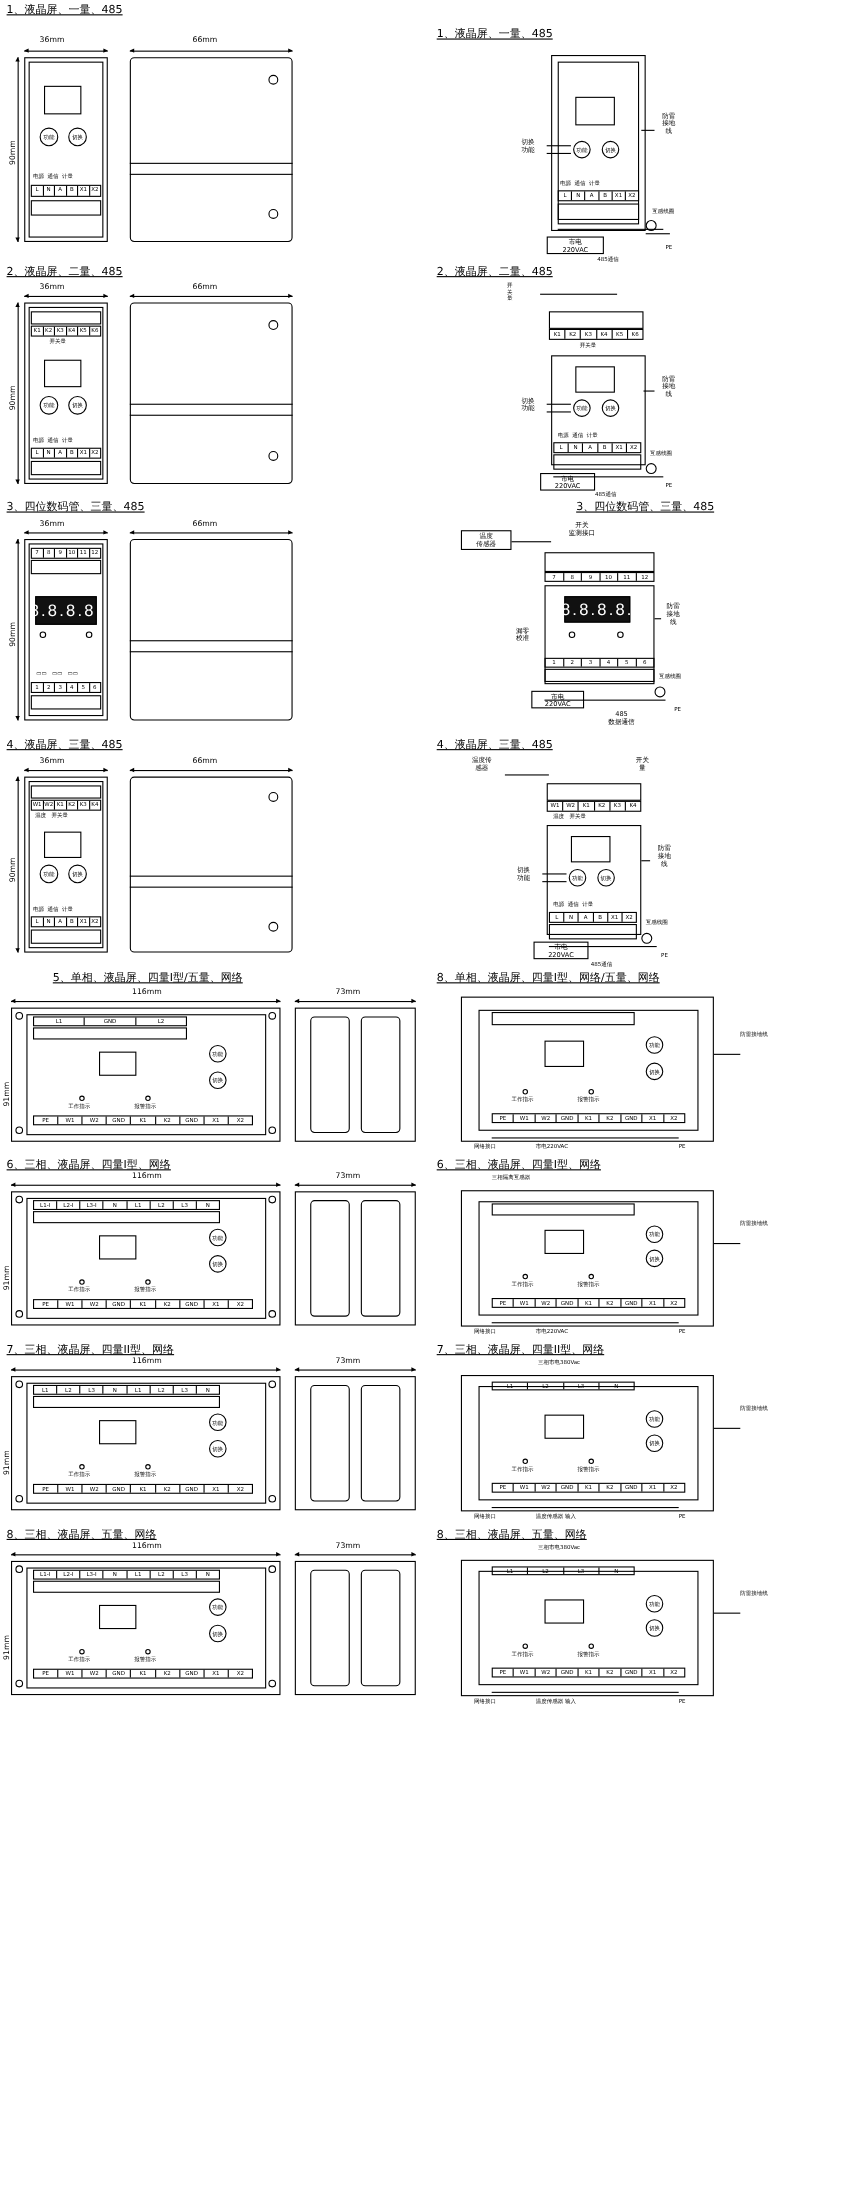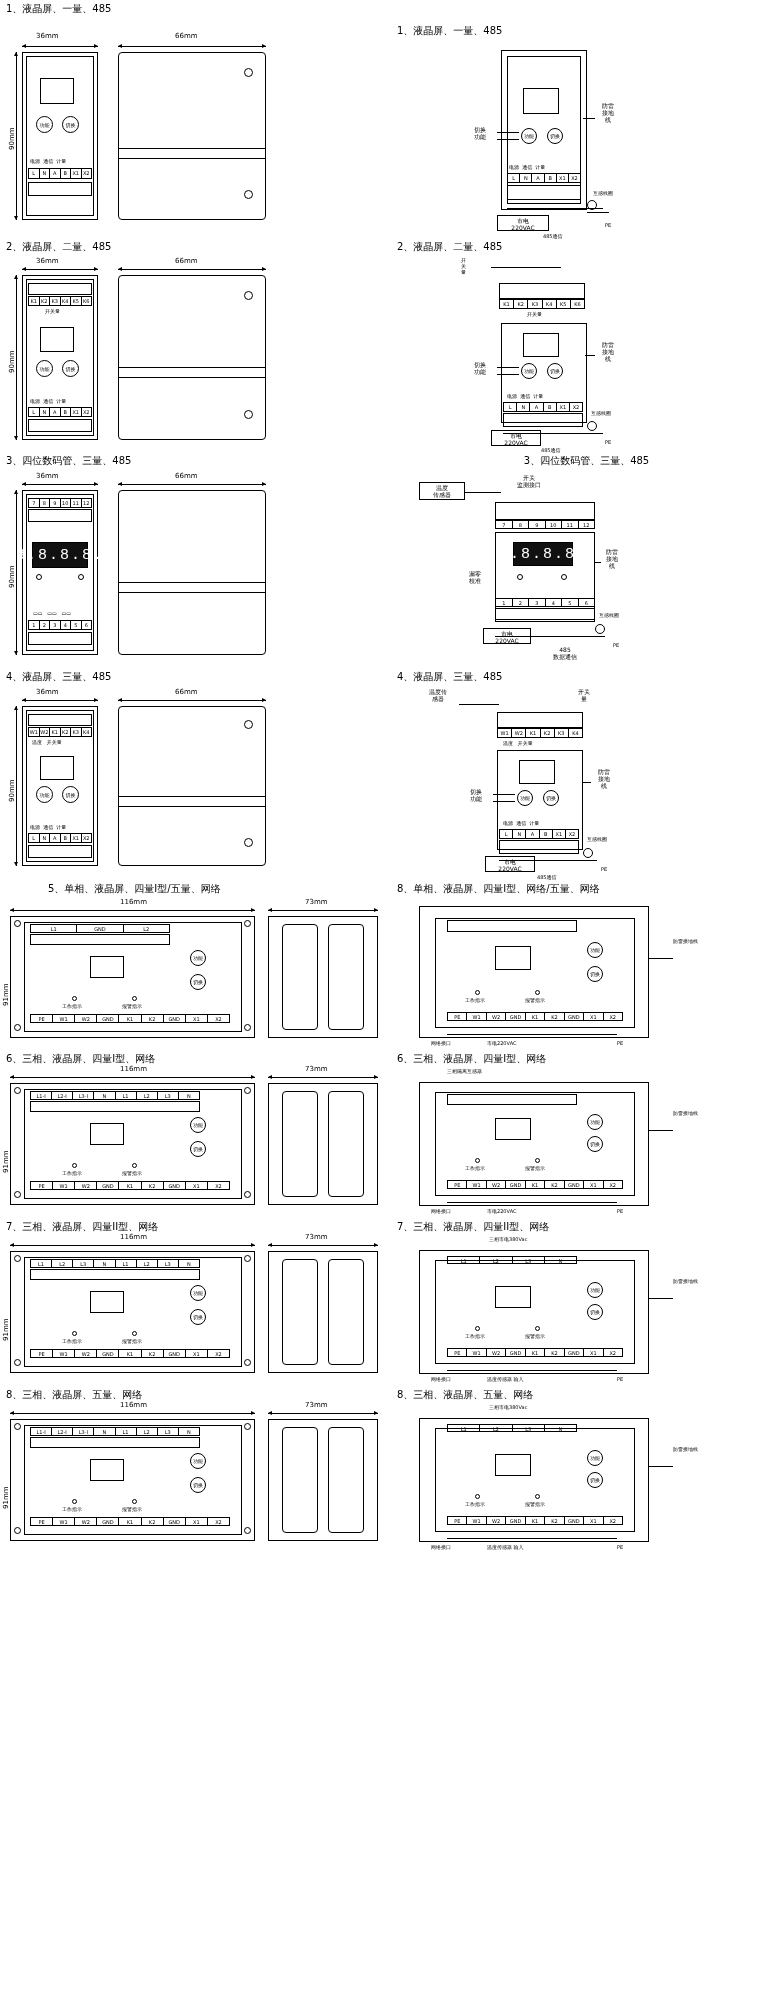--- a/index.html
+++ b/index.html
@@ -3,31 +3,31 @@
 <meta charset="utf-8">
 <style>
   html,body{margin:0;padding:0;background:#ffffff;}
   body{width:782px;font-family:"DejaVu Sans","Liberation Sans",sans-serif;color:#000;}
   .page{position:relative;width:782px;height:2010px;}
   .col{position:absolute;top:0;width:391px;height:2010px;}
   .colL{left:0;}
   .colR{left:391px;}
   .secthead{font-size:13px;font-weight:bold;padding:4px 0 2px 6px;letter-spacing:0px;}
   .secthead .sq{display:inline-block;width:8px;height:8px;background:#000;margin-right:4px;vertical-align:1px;}
-  .itemtitle{font-size:10px;padding:2px 0 1px 6px;}
+  .itemtitle{font-size:10px;padding:2px 0 1px 6px;text-decoration:underline;}
   .itemtitle.ctr{text-align:center;padding-left:0;}
   .blk{position:relative;}
   
   .box{position:absolute;border:1px solid #000;box-sizing:border-box;}
   .ln{position:absolute;background:#000;}
   .dim{position:absolute;font-size:7px;}
   .circ{position:absolute;border:1px solid #000;border-radius:50%;box-sizing:border-box;}
   .lcd{position:absolute;border:1px solid #000;background:#fff;box-sizing:border-box;}
   .btn{position:absolute;border:1px solid #000;border-radius:50%;font-size:5px;text-align:center;box-sizing:border-box;display:flex;align-items:center;justify-content:center;}
-  .seg{position:absolute;background:#111;border:1px solid #000;box-sizing:border-box;color:#fff;font-family:Liberation Mono, monospace;font-size:15px;letter-spacing:2px;display:flex;align-items:center;justify-content:center;}
+  .seg{position:absolute;background:#111;border:1px solid #000;box-sizing:border-box;color:#fff;font-family:Liberation Sans, sans-serif;font-size:15px;letter-spacing:2px;display:flex;align-items:center;justify-content:center;}
   .tbl{position:absolute;border:1px solid #000;box-sizing:border-box;display:flex;}
   .tbl .c{flex:1;border-right:1px solid #000;font-size:5px;text-align:center;line-height:9px;}
   .tbl .c:last-child{border-right:none;}
   .ctl{position:absolute;font-size:6px;line-height:7px;text-align:center;}
   .dimline{position:absolute;height:1px;background:#000;}
   .dimline:before,.dimline:after{content:"";position:absolute;top:-2px;width:0;height:0;border-top:2px solid transparent;border-bottom:2px solid transparent;}
   .dimline:before{left:0;border-right:4px solid #000;}
   .dimline:after{right:0;border-left:4px solid #000;}
   .vdim{position:absolute;width:1px;background:#000;}
   .vdim:before,.vdim:after{content:"";position:absolute;left:-2px;width:0;height:0;border-left:2px solid transparent;border-right:2px solid transparent;}

